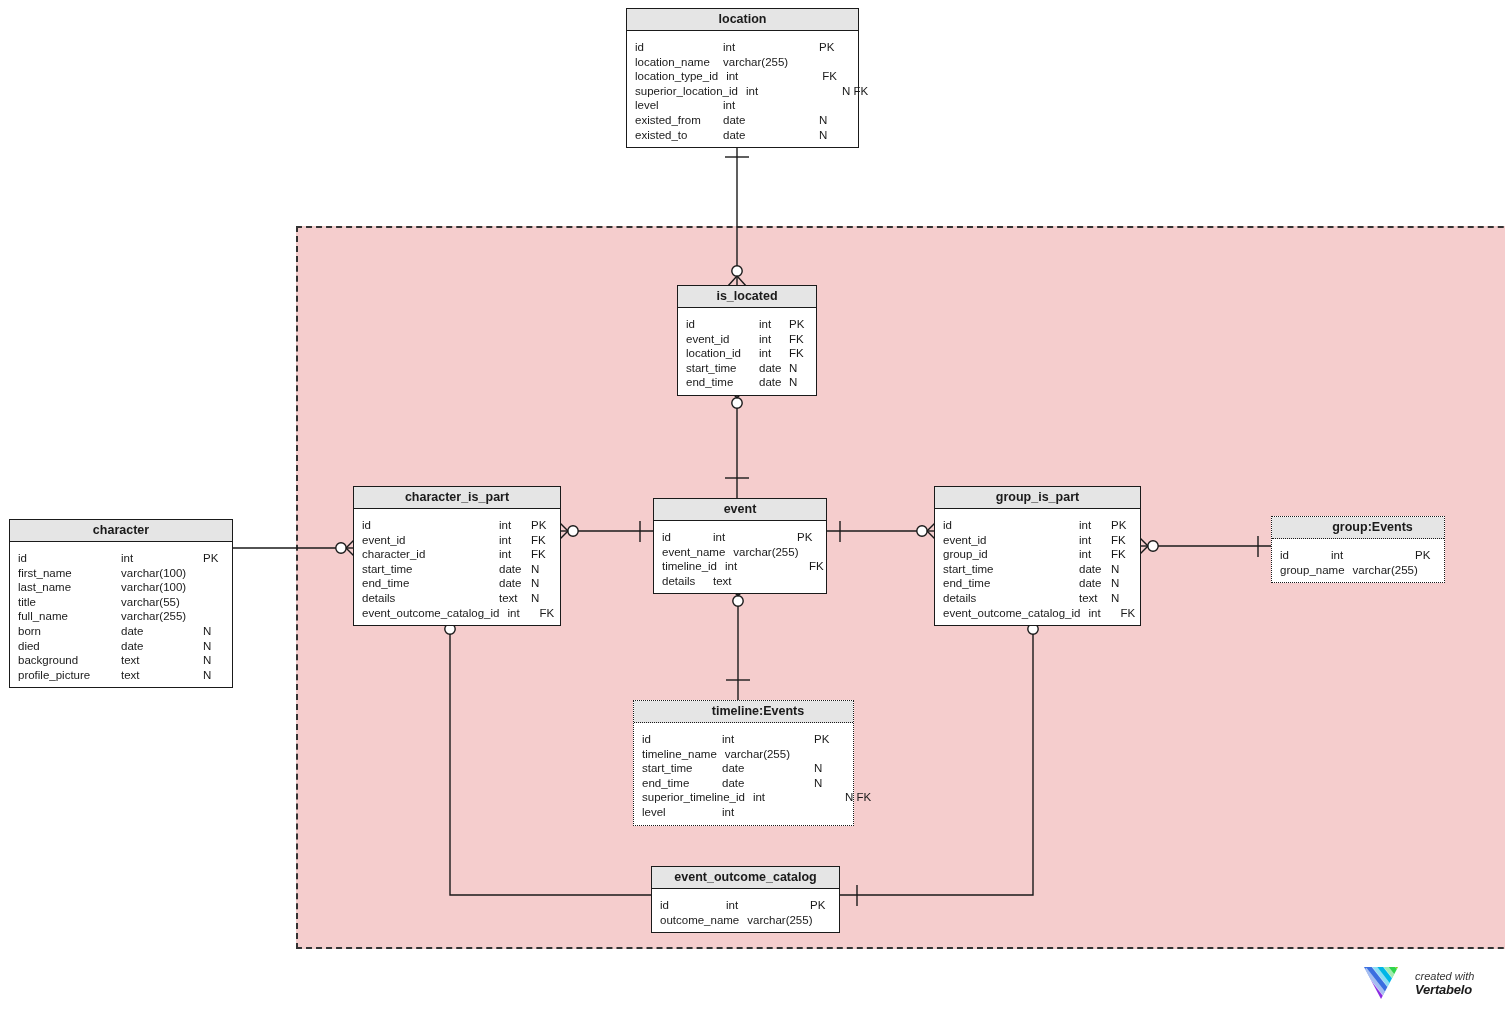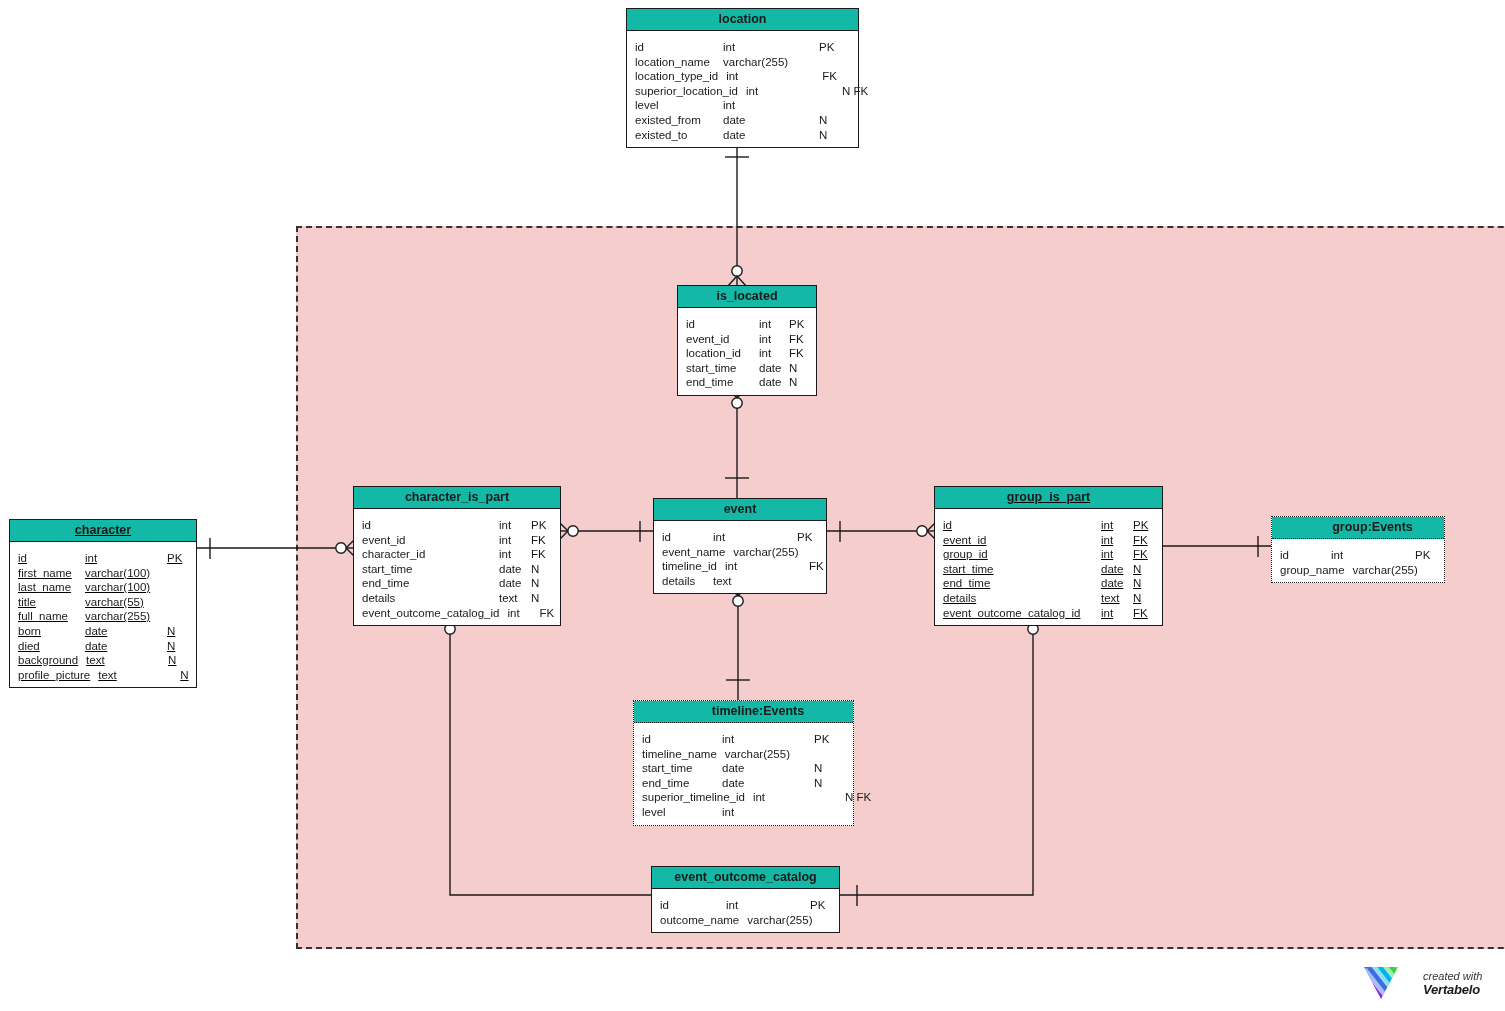--- a/index.html
+++ b/index.html
@@ -48,21 +48,21 @@
     border: 1.5px solid #1a1a1a;
     box-sizing: border-box;
     box-shadow: 0 0 0 0 transparent;
   }
   .tbl.external { border: 1.5px dotted #1a1a1a; }
   .tbl-title {
     text-align: center;
     font-size: 12.5px;
     font-weight: bold;
     color: #1a1a1a;
-    background: #14b8a6;
+    background: #e5e5e5;
     padding: 3px 6px 4px 6px;
     border-bottom: 1.5px solid #1a1a1a;
     white-space: nowrap;
   }
   .tbl.external .tbl-title { border-bottom: 1.5px dotted #1a1a1a; padding-left: 35px; }
   .tbl-body { padding: 9px 0 5px 0; }
   .col {
     display: flex;
     align-items: baseline;
     font-size: 11.5px;
@@ -74,21 +74,21 @@
   .col .cname { flex: 0 0 auto; }
   .col .spacer { flex: 1 1 auto; min-width: 8px; }
   .col .ctype { flex: 0 0 auto; text-align: left; }
   .col .cflag { flex: 0 0 auto; text-align: left; }
 
   
   .vertabelo {
     position: absolute;
     display: flex;
     align-items: center;
-    gap: 23px;
+    gap: 15px;
   }
   .vb-text { line-height: 1; }
   .vb-created {
     font-size: 11px;
     font-style: italic;
     color: #333;
     display: block;
     margin-bottom: 1px;
   }
   .vb-name {
@@ -270,21 +270,21 @@
       </div>
       <div class="col">
         <span class="cname">end_time</span>
         <span class="spacer"></span>
         <span class="ctype" style="width:30px">date</span>
         <span class="cflag" style="width:20px">N</span>
       </div>
     </div>
   </div>
 
-  <div class="tbl" style="left:9px; top:519px; width:188px;text-decoration:underline;">
+  <div class="tbl" style="left:9px; top:519px; width:224px;">
     <div class="tbl-title">character</div>
     <div class="tbl-body">
       <div class="col">
         <span class="cname">id</span>
         <span class="spacer"></span>
         <span class="ctype" style="width:82px">int</span>
         <span class="cflag" style="width:22px">PK</span>
       </div>
       <div class="col">
         <span class="cname">first_name</span>
@@ -408,21 +408,21 @@
       </div>
       <div class="col">
         <span class="cname">details</span>
         <span class="spacer"></span>
         <span class="ctype" style="width:84px">text</span>
         <span class="cflag" style="width:22px"></span>
       </div>
     </div>
   </div>
 
-  <div class="tbl" style="left:934px; top:486px; width:229px;text-decoration:underline;">
+  <div class="tbl" style="left:934px; top:486px; width:207px;">
     <div class="tbl-title">group_is_part</div>
     <div class="tbl-body">
       <div class="col">
         <span class="cname">id</span>
         <span class="spacer"></span>
         <span class="ctype" style="width:32px">int</span>
         <span class="cflag" style="width:22px">PK</span>
       </div>
       <div class="col">
         <span class="cname">event_id</span>

